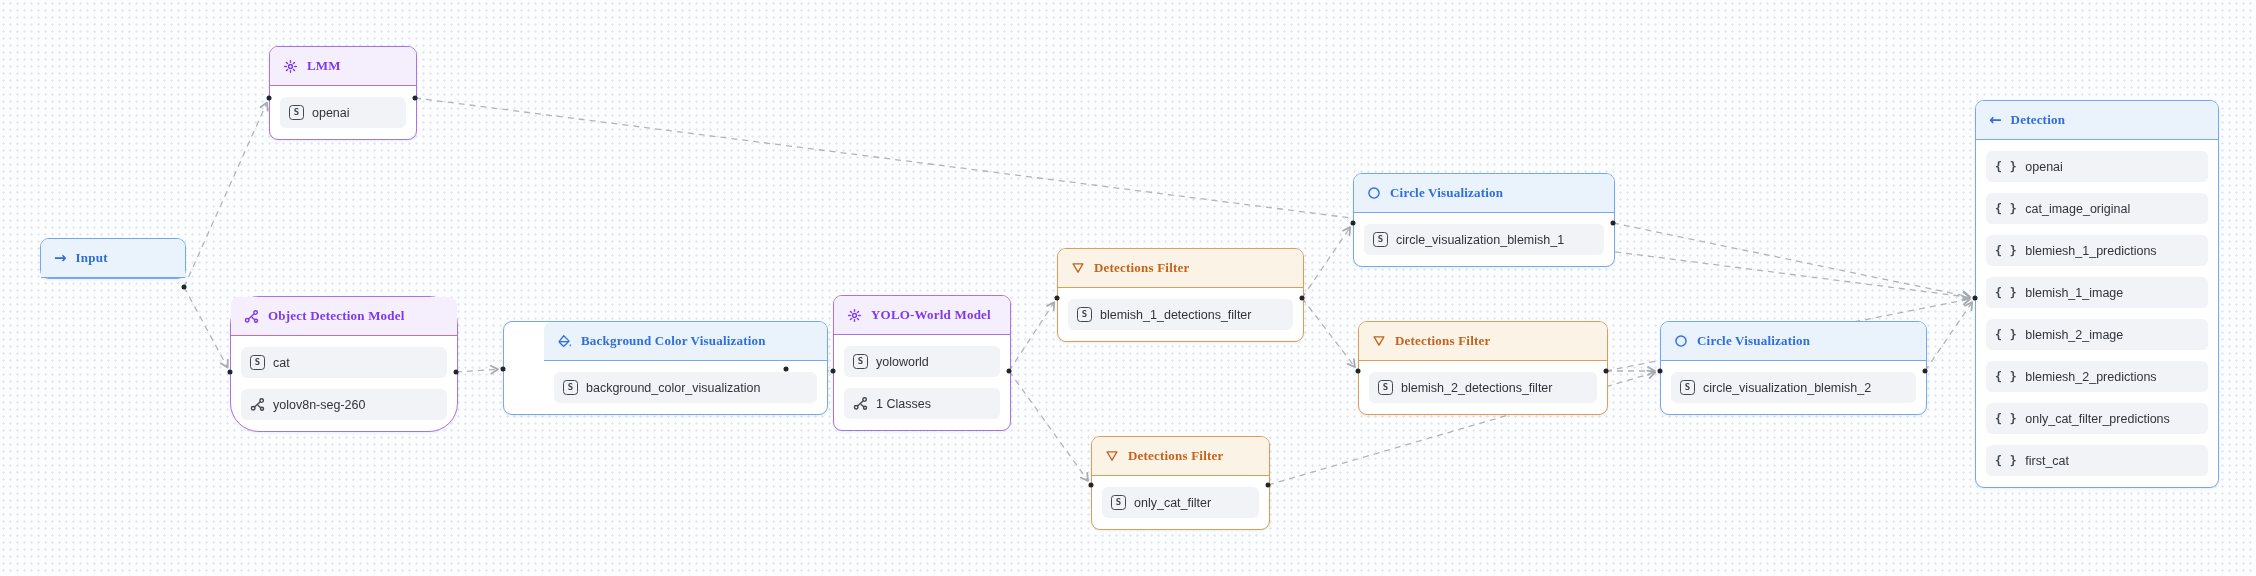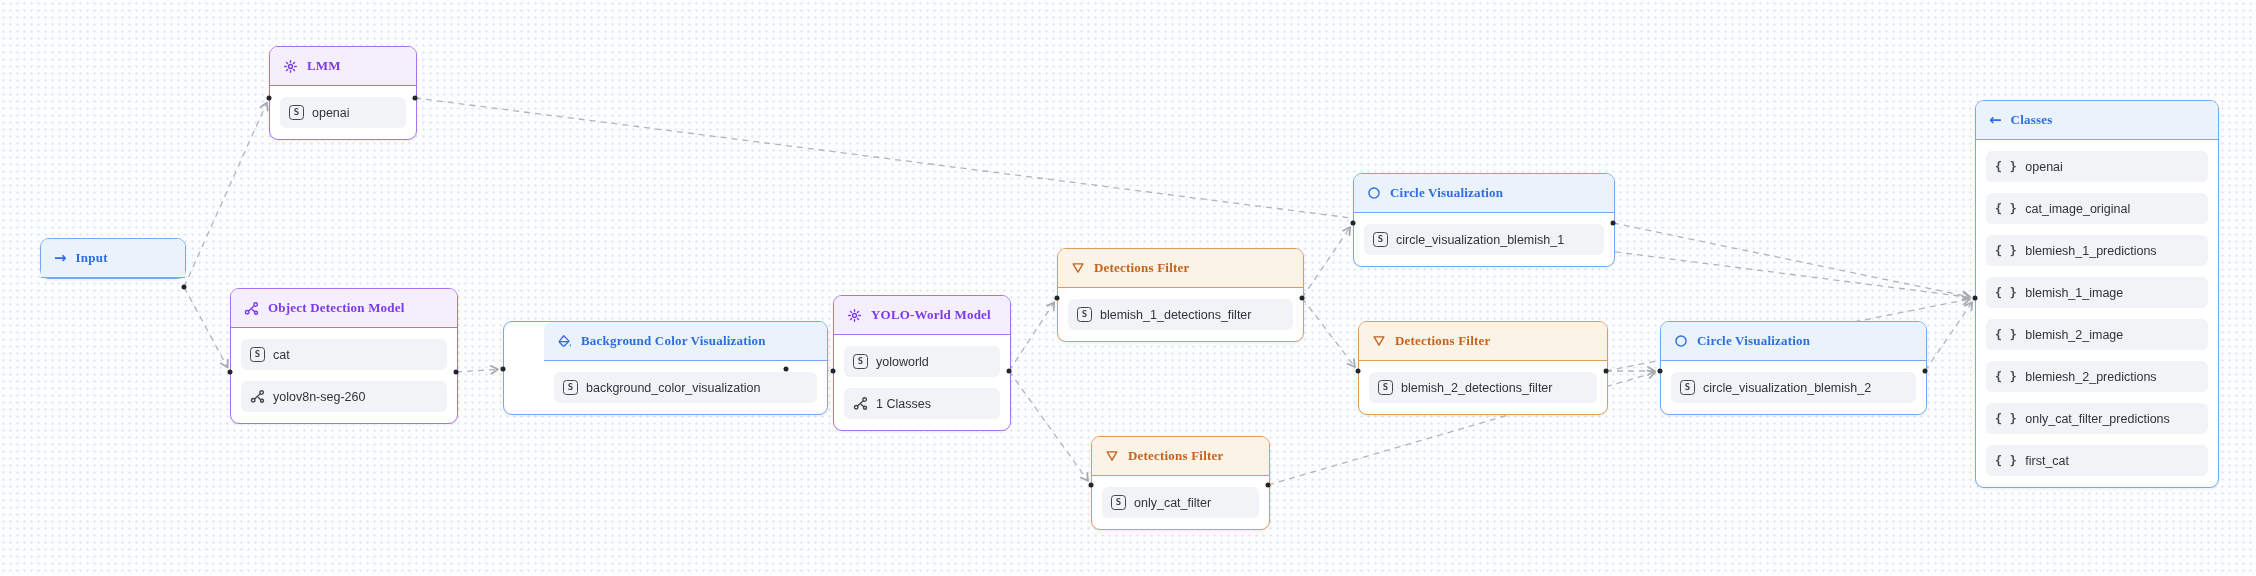--- a/index.html
+++ b/index.html
@@ -105,21 +105,21 @@
         <div class="param-row">
           <span class="icon row-ic">
             <span class="str-ic">S</span>
           </span>
           <span>openai</span>
         </div>
       </div>
     </div>
     <div class="port" style="left: 269px; top: 98px; background: rgb(34, 38, 43);"></div>
     <div class="port" style="left: 415px; top: 98px; background: rgb(34, 38, 43);"></div>
-    <div class="node" style="left: 230px; top: 288px; width: 226px; --border: #a873e6; --hbg: #f5eefc; --title: #7c3aed;">
+    <div class="node" style="left: 230px; top: 296px; width: 226px; border-radius: 29px; --border: #a873e6; --hbg: #f5eefc; --title: #7c3aed;">
       <div class="node-header">
         <span class="icon">
           <svg viewBox="0 0 16 16" width="15" height="15" fill="none" stroke="currentColor" stroke-width="1.5">
             <circle cx="3.4" cy="12" r="1.9"></circle>
             <circle cx="12.4" cy="3.8" r="1.9"></circle>
             <circle cx="12.8" cy="12.6" r="1.6"></circle>
             <path d="M4.8 10.7 L11 5.1 M8.4 8.7 L11.5 11.5"></path>
           </svg>
         </span>
         <span class="node-title">Object Detection Model</span>
@@ -300,21 +300,21 @@
         </div>
       </div>
     </div>
     <div class="port" style="left: 1091px; top: 485px; background: rgb(34, 38, 43);"></div>
     <div class="port" style="left: 1268px; top: 485px; background: rgb(34, 38, 43);"></div>
     <div class="node" style="left: 1975px; top: 100px; width: 242px; --border: #74a8f1; --hbg: #eaf2fc; --title: #2e6edd;">
       <div class="node-header">
         <span class="icon">
           <span class="txt-ic">←</span>
         </span>
-        <span class="node-title">Classes</span>
+        <span class="node-title">Detection</span>
       </div>
       <div class="node-body">
         <div class="param-row">
           <span class="icon row-ic">
             <span class="brace-ic">{ }</span>
           </span>
           <span>openai</span>
         </div>
         <div class="param-row">
           <span class="icon row-ic">

